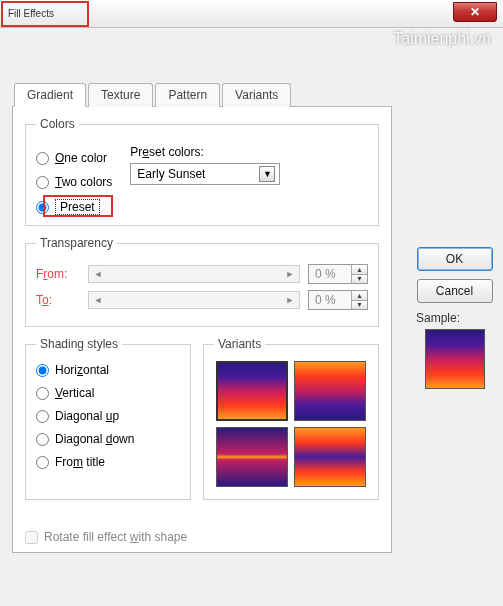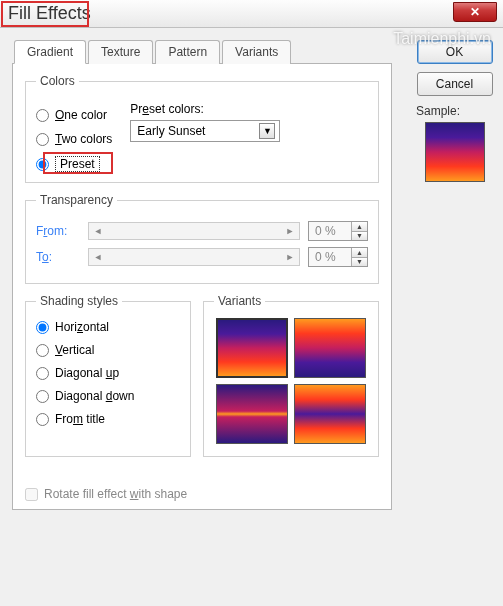--- a/index.html
+++ b/index.html
@@ -15,21 +15,21 @@
   .titlebar {
     height: 28px;
     background: linear-gradient(#fdfdfd, #e9e9e9);
     border-bottom: 1px solid #bfbfbf;
     display: flex;
     align-items: center;
     padding-left: 8px;
     position: relative;
   }
   .title-text {
-    font-size: 18px;
+    font-size: 10px;
     color: #333;
   }
   .title-highlight {
     position: absolute;
     left: 1px; top: 1px;
     width: 88px; height: 26px;
     border: 2px solid #d93030;
     pointer-events: none;
   }
   .close-btn {
@@ -54,20 +54,21 @@
     font-size: 16px;
     font-weight: 400;
     pointer-events: none;
   }
   .body-area {
     display: flex;
     padding: 12px 10px 10px 12px;
     gap: 24px;
     background: #f0f0f0;
     height: calc(100% - 28px);
+    align-items: center;
   }
   .left-col { flex: 1; }
   .right-col { width: 80px; display: flex; flex-direction: column; align-items: center; }
   .tabs {
     display: flex;
     gap: 2px;
     margin-bottom: -1px;
     position: relative;
     z-index: 2;
     padding-left: 2px;
@@ -130,21 +131,21 @@
     border: 2px solid #d93030;
     pointer-events: none;
     z-index: 5;
   }
   .trans-row {
     display: flex;
     align-items: center;
     gap: 8px;
     margin: 6px 0;
   }
-  .trans-row .lbl { width: 44px; color: #3b82f6; }
+  .trans-row .lbl { width: 44px; color: #ef4444; }
   .slider {
     flex: 1;
     height: 18px;
     border: 1px solid #ccc;
     background: #f4f4f4;
     display: flex; align-items: center; justify-content: space-between;
     padding: 0 2px;
   }
   .arrow { width: 14px; height: 14px; display:flex;align-items:center;justify-content:center;color:#888;font-size:9px;}
   .spinbox {

